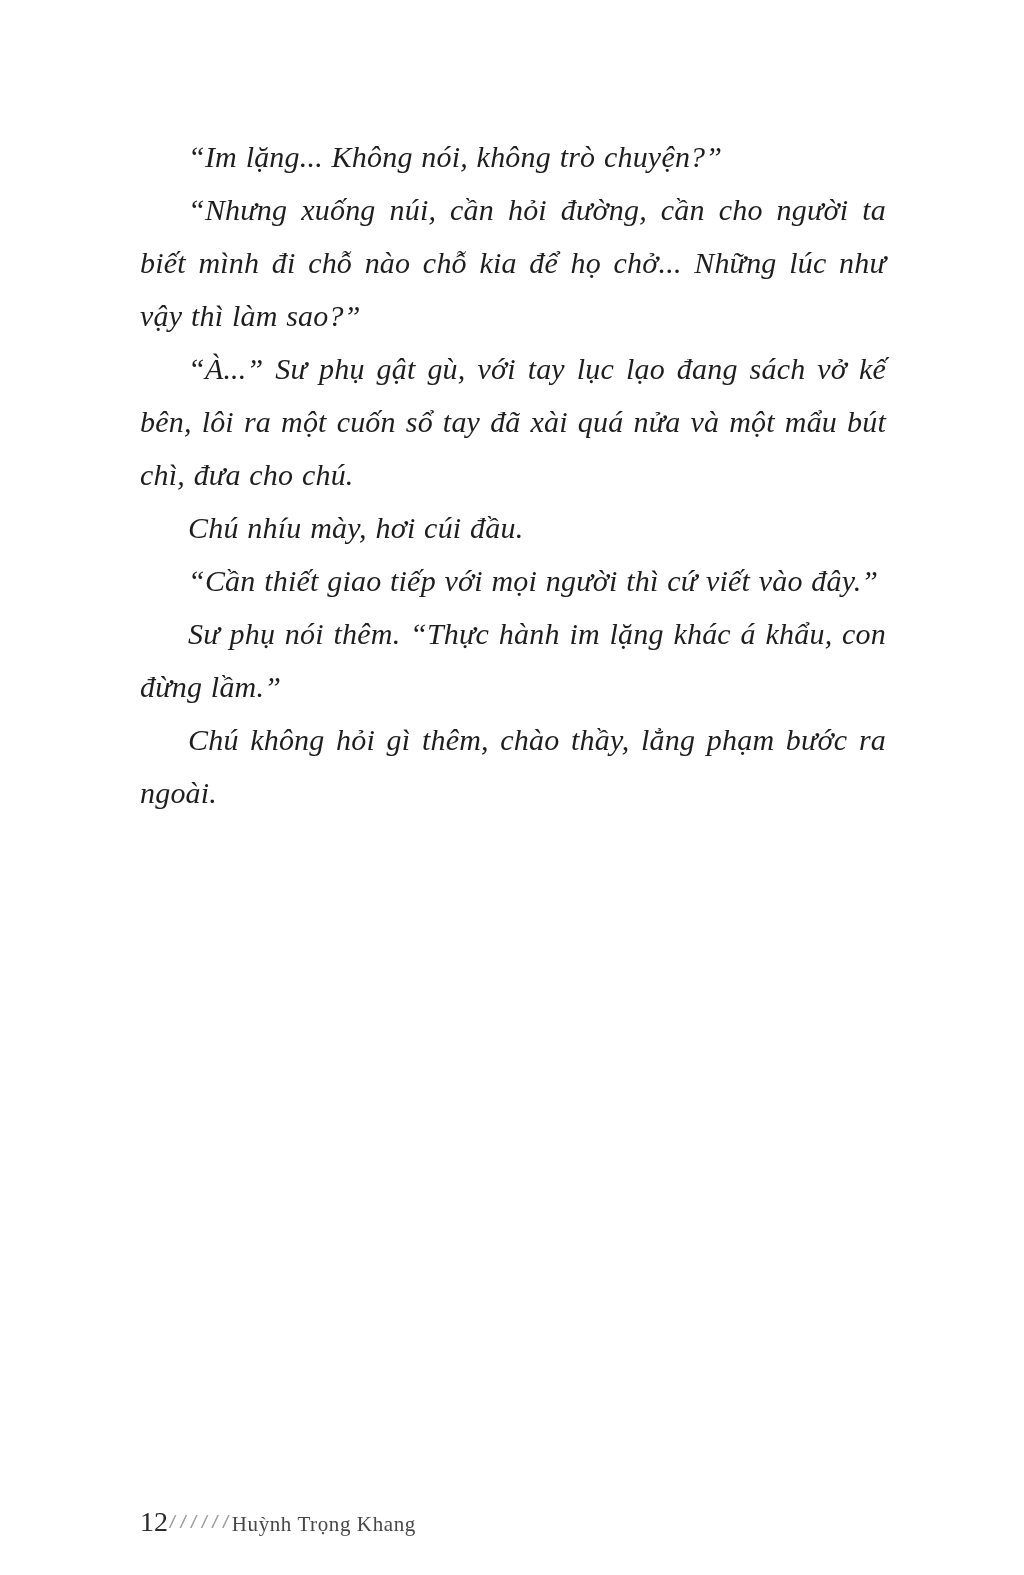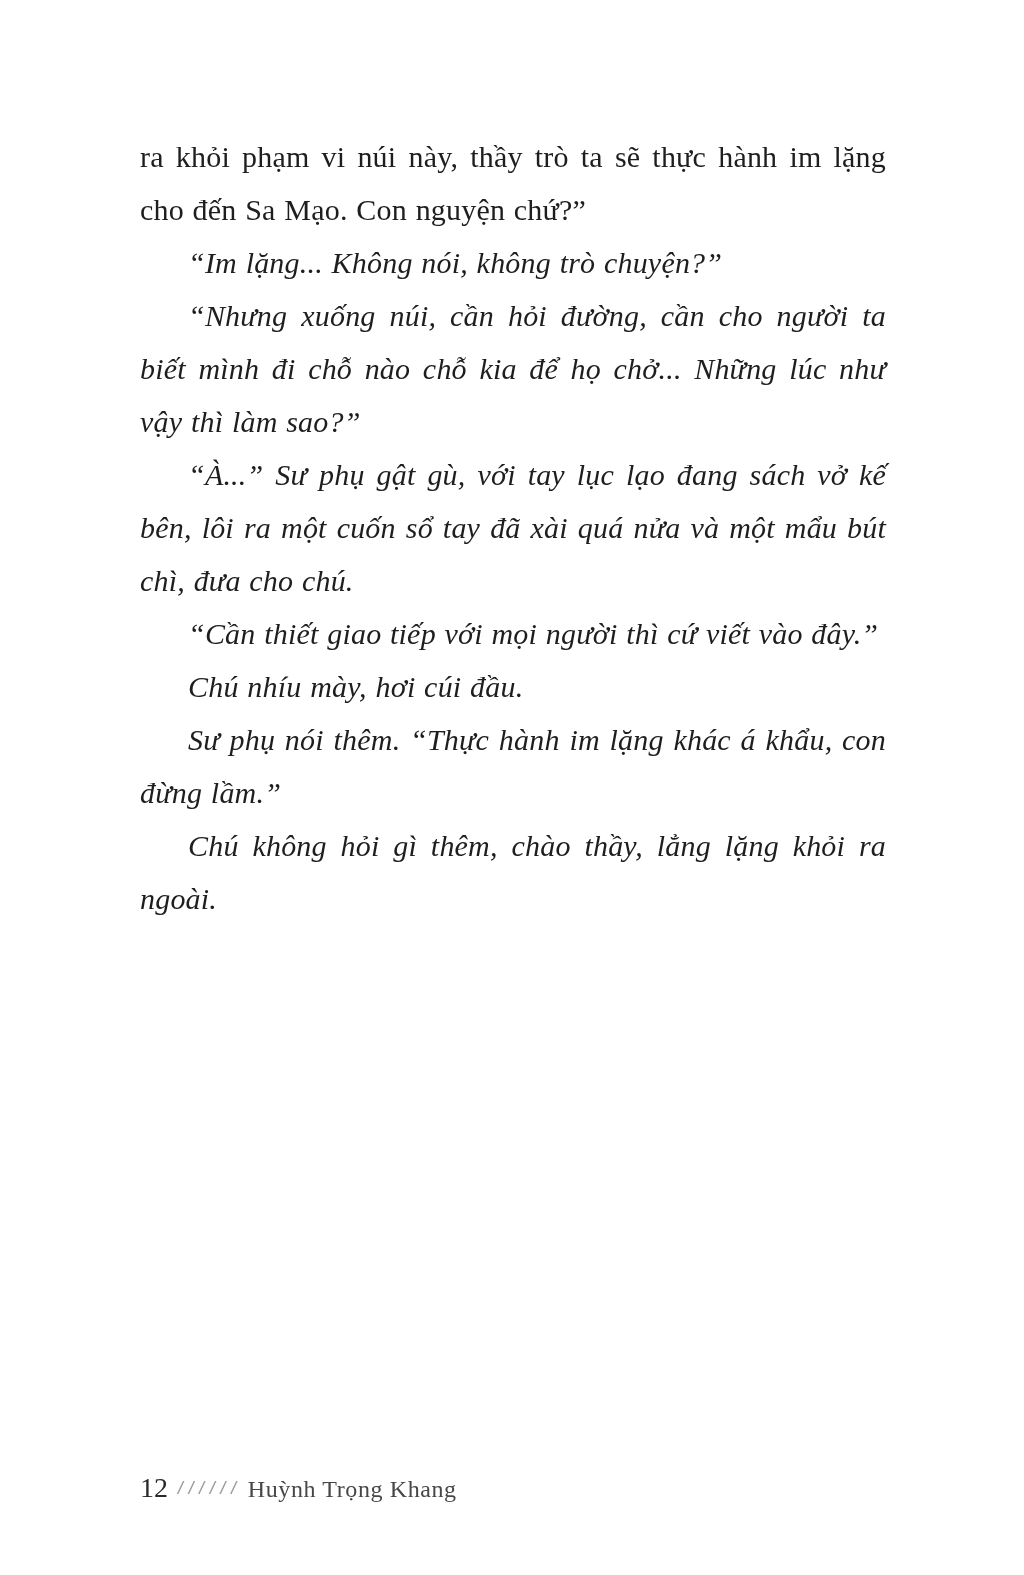--- a/index.html
+++ b/index.html
@@ -30,56 +30,55 @@
     letter-spacing: 0.2px;
     word-spacing: 1px;
   }
   .para.indent {
     text-indent: 48px;
     font-style: italic;
   }
   .page-footer {
     position: absolute;
     left: 140px;
-    top: 1444px;
+    top: 1480px;
     width: 746px;
     display: flex;
     align-items: baseline;
-    gap: 8px;
+    gap: 0;
     text-align: center;
   }
   .page-number {
     font-size: 28px;
     color: #2a2a2a;
   }
   .footer-slashes {
     font-size: 16px;
     color: #9a9a9a;
     letter-spacing: 1px;
     transform: translateY(-4px);
     font-family: "DejaVu Sans Mono", monospace;
   }
   .footer-author {
-    font-size: 24px;
+    font-size: 21px;
     color: #474747;
     letter-spacing: 0.6px;
     margin-top: 32px;
   }
 </style>
 </head>
 <body>
 
 <div class="text-block">
-    <p class="para">ra khỏi phạm vi núi này, thầy trò ta sẽ thực hành im lặng cho đến Sa Mạo. Con nguyện chứ?”</p>
     <p class="para indent">“Im lặng... Không nói, không trò chuyện?”</p>
     <p class="para indent">“Nhưng xuống núi, cần hỏi đường, cần cho người ta biết mình đi chỗ nào chỗ kia để họ chở... Những lúc như vậy thì làm sao?”</p>
     <p class="para indent">“À...” Sư phụ gật gù, với tay lục lạo đang sách vở kế bên, lôi ra một cuốn sổ tay đã xài quá nửa và một mẩu bút chì, đưa cho chú.</p>
+    <p class="para indent">Chú nhíu mày, hơi cúi đầu.</p>
     <p class="para indent">“Cần thiết giao tiếp với mọi người thì cứ viết vào đây.”</p>
-    <p class="para indent">Chú nhíu mày, hơi cúi đầu.</p>
     <p class="para indent">Sư phụ nói thêm. “Thực hành im lặng khác á khẩu, con đừng lầm.”</p>
-    <p class="para indent">Chú không hỏi gì thêm, chào thầy, lẳng lặng khỏi ra ngoài.</p>
+    <p class="para indent">Chú không hỏi gì thêm, chào thầy, lẳng phạm bước ra ngoài.</p>
   </div>
 
 <div class="page-footer">
   <span class="page-number">12</span>
   <span class="footer-slashes">//////</span>
   <span class="footer-author">Huỳnh Trọng Khang</span>
 </div>
 
 </body></html>

